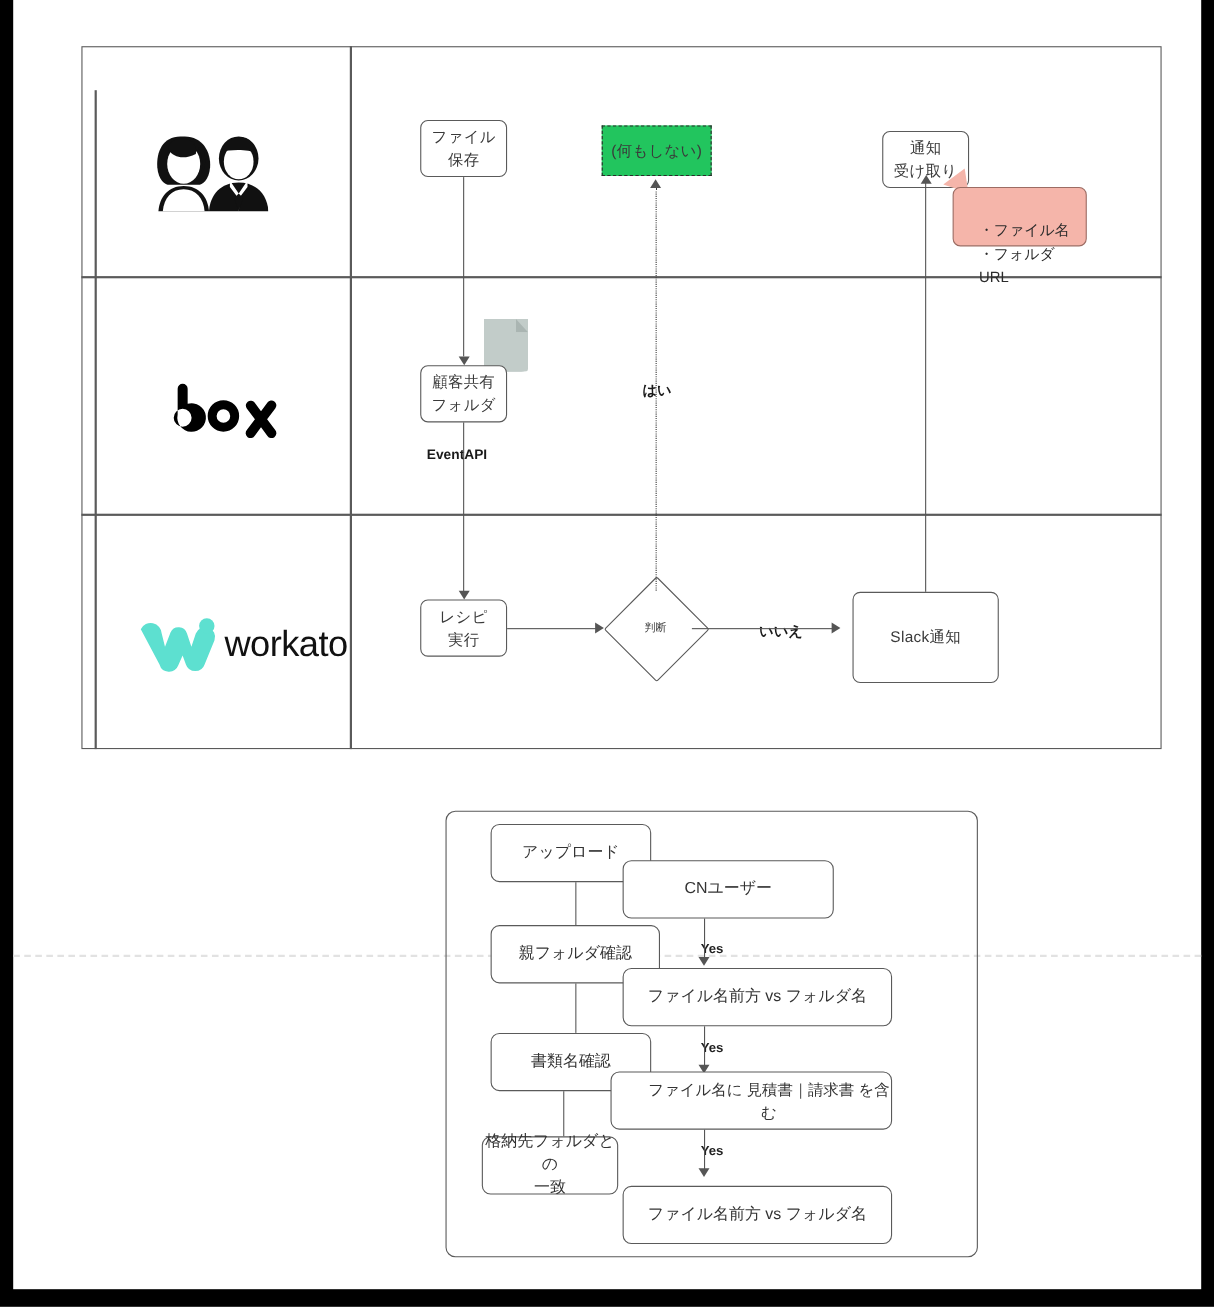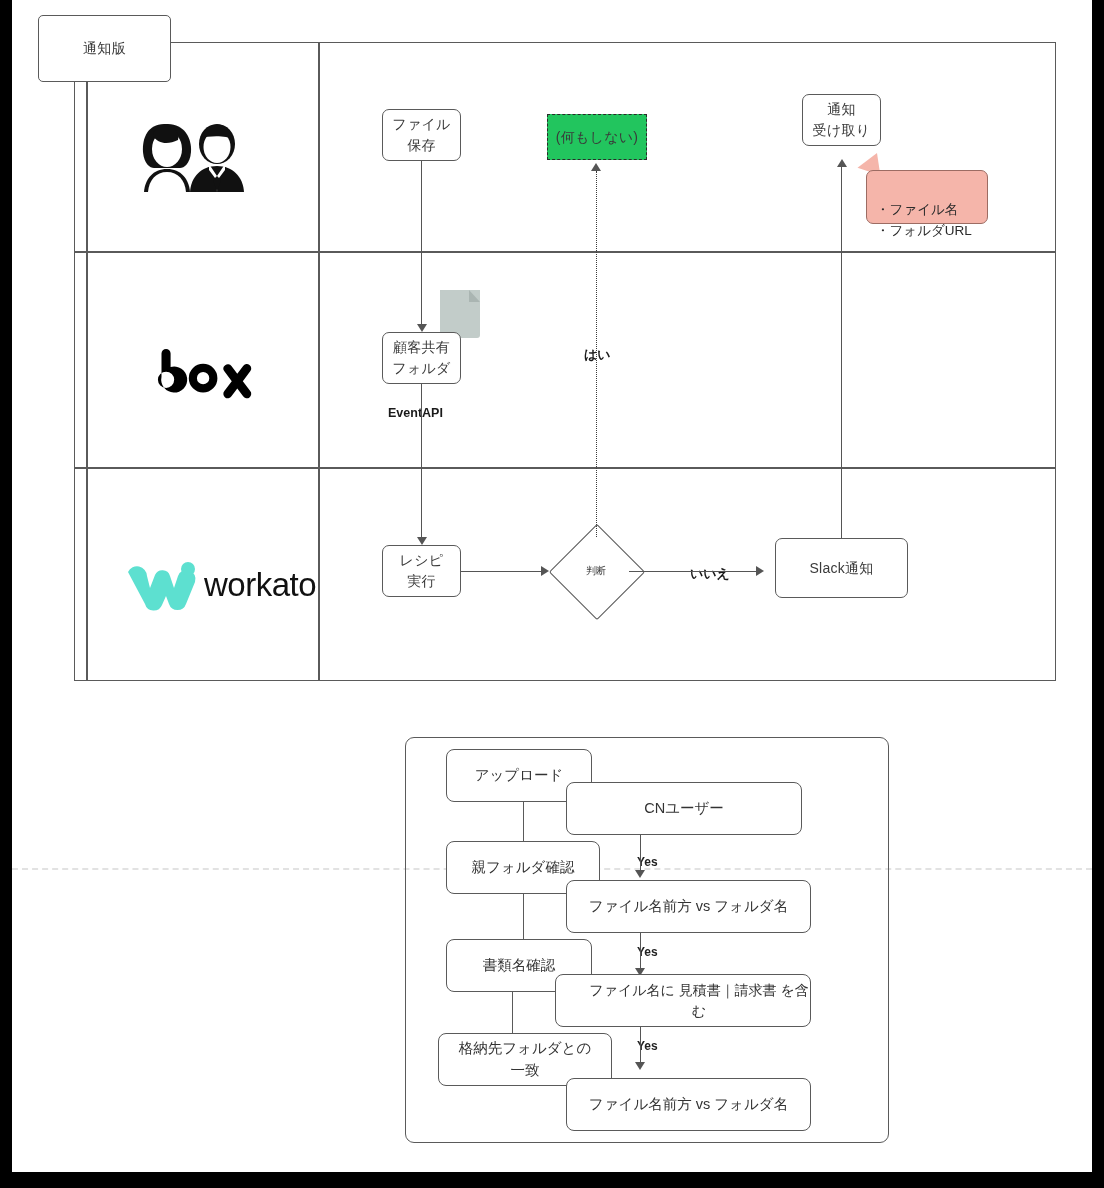--- a/index.html
+++ b/index.html
@@ -85,21 +85,21 @@
     border:1.8px dashed #2b2b2b;border-radius:0;background:#22c55e;
   }
   #callout{
     position:absolute;
     background:#f5b5aa;
     border:1.3px solid #9c6c63;
     border-radius:7px;
     color:#2b2b2b;
     font-size:13.5px;
     line-height:1.55;
-    padding:8px 10px 8px 9px;
+    padding:8px 10px 8px 23px;
     box-sizing:border-box;
     white-space:pre-line;
     text-align:left;
   }
   #callout-tail{
     position:absolute;
     width:0;height:0;
     border-left:14px solid transparent;
     border-right:10px solid transparent;
     border-bottom:20px solid #f5b5aa;
@@ -167,23 +167,20 @@
 
 <div id="canvas">
 
   <div class="lane-frame" id="lane-frame" style="left:62px;top:42px;width:982px;height:639px;"></div>
 
   <div class="vline" style="left:306px;top:42px;height:639px;"></div>
 
   <div class="hline" style="left:62px;top:251px;width:982px;"></div>
   <div class="hline" style="left:62px;top:467px;width:982px;"></div>
 
-  <div class="box" id="title-box">
-    <span>通知版</span>
-  </div>
 
   <div id="people">
     <svg viewBox="0 0 110 80" width="110" height="80" aria-hidden="true">
 
       <path d="M30 10 C14 10 8 24 9 38 C10 50 16 54 20 54 L46 54 C50 54 56 50 57 38 C58 24 50 10 34 10 Z" fill="#111"></path>
       <ellipse cx="33" cy="35" rx="15" ry="18" fill="#fff"></ellipse>
       <path d="M19 22 C24 30 34 31 44 26 C46 19 40 12 32 12 C24 12 19 16 19 22 Z" fill="#111"></path>
       <path d="M46 20 C50 26 51 36 49 44 C53 40 54 28 50 20 Z" fill="#111"></path>
       <path d="M33 55 C19 55 11 65 10 78 L56 78 C55 65 47 55 33 55 Z" fill="#111"></path>
       <path d="M33 58 C22 58 15 66 14 78 L52 78 C51 66 44 58 33 58 Z" fill="#fff"></path>
@@ -221,21 +218,21 @@
 
   <div class="box" style="left:370px;top:109px;width:79px;height:52px;">
     <span>ファイル
 保存</span>
   </div>
 
   <div class="box" id="dashed-box" style="left:535px;top:114px;width:100px;height:46px;">
     <span>(何もしない)</span>
   </div>
 
-  <div class="box" style="left:790px;top:94px;width:79px;height:52px;">
+  <div class="box" style="left:790px;top:119px;width:79px;height:52px;">
     <span>通知
 受け取り</span>
   </div>
 
   <div id="callout-tail" style="left:848px;top:152px;"></div>
   <div id="callout" style="left:854px;top:170px;width:122px;height:54px;">
     <span>・ファイル名
 ・フォルダURL</span>
   </div>
 
@@ -255,21 +252,21 @@
 実行</span>
   </div>
 
   <div class="diamond" style="left:551px;top:538px;width:66px;height:66px;"></div>
   <div class="diamond-label" style="left:551px;top:538px;width:66px;height:66px;">
     <span>判断</span>
   </div>
 
   <div class="edge-label jp" style="left:678px;top:565px;">いいえ</div>
 
-  <div class="box sq" style="left:763px;top:538px;width:133px;height:60px;border-radius:7px;">
+  <div class="box sq" style="left:763px;top:538px;width:133px;height:83px;border-radius:7px;">
     <span>Slack通知</span>
   </div>
 
   <div class="conn v" style="left:409px;top:161px;height:163px;"></div>
   <div class="arrow-down" style="left:404.5px;top:324px;"></div>
 
   <div class="conn v" style="left:409px;top:384px;height:154px;"></div>
   <div class="arrow-down" style="left:404.5px;top:537px;"></div>
 
   <div class="conn h" style="left:449px;top:570.5px;width:83px;"></div>
@@ -286,21 +283,21 @@
 
   <div class="vline" style="left:74px;top:82px;height:599px;"></div>
 
   <div id="pagebreak"></div>
 
   <div class="ps-box" style="left:349px;top:737px;width:484px;height:406px;border-radius:9px;background:transparent;"></div>
 
   <div class="ps-box" style="left:390px;top:749px;width:146px;height:53px;">
     <span>アップロード</span>
   </div>
-  <div class="ps-box" style="left:510px;top:782px;width:236px;height:53px;">
+  <div class="ps-box" style="left:510px;top:782px;width:192px;height:53px;">
     <span>CNユーザー</span>
   </div>
   <div class="yes-lbl" style="left:625px;top:855px;">Yes</div>
   <div class="conn v" style="left:627.5px;top:835px;height:36px;"></div>
   <div class="arrow-down" style="left:623px;top:870px;"></div>
 
   <div class="ps-box" style="left:390px;top:841px;width:154px;height:53px;">
     <span>親フォルダ確認</span>
   </div>
   <div class="ps-box" style="left:510px;top:880px;width:245px;height:53px;">
@@ -313,21 +310,21 @@
   <div class="ps-box" style="left:390px;top:939px;width:146px;height:53px;">
     <span>書類名確認</span>
   </div>
   <div class="ps-box" style="left:499px;top:974px;width:256px;height:53px;font-size:14px;padding-left:32px;">
     <span>ファイル名に 見積書｜請求書 を含む</span>
   </div>
   <div class="yes-lbl" style="left:625px;top:1039px;">Yes</div>
   <div class="conn v" style="left:627.5px;top:1027px;height:36px;"></div>
   <div class="arrow-down" style="left:623px;top:1062px;"></div>
 
-  <div class="ps-box" style="left:382px;top:1033px;width:174px;height:53px;">
+  <div class="ps-box" style="left:382px;top:1033px;width:124px;height:53px;">
     <span>格納先フォルダとの
 一致</span>
   </div>
   <div class="ps-box" style="left:510px;top:1078px;width:245px;height:53px;">
     <span>ファイル名前方 vs フォルダ名</span>
   </div>
 
   <div class="conn v" style="left:510.5px;top:802px;height:39px;background:#5a5a5a;width:1.5px;"></div>
   <div class="conn v" style="left:510.5px;top:894px;height:45px;background:#5a5a5a;width:1.5px;"></div>
   <div class="conn v" style="left:499.5px;top:992px;height:41px;background:#5a5a5a;width:1.5px;"></div>

